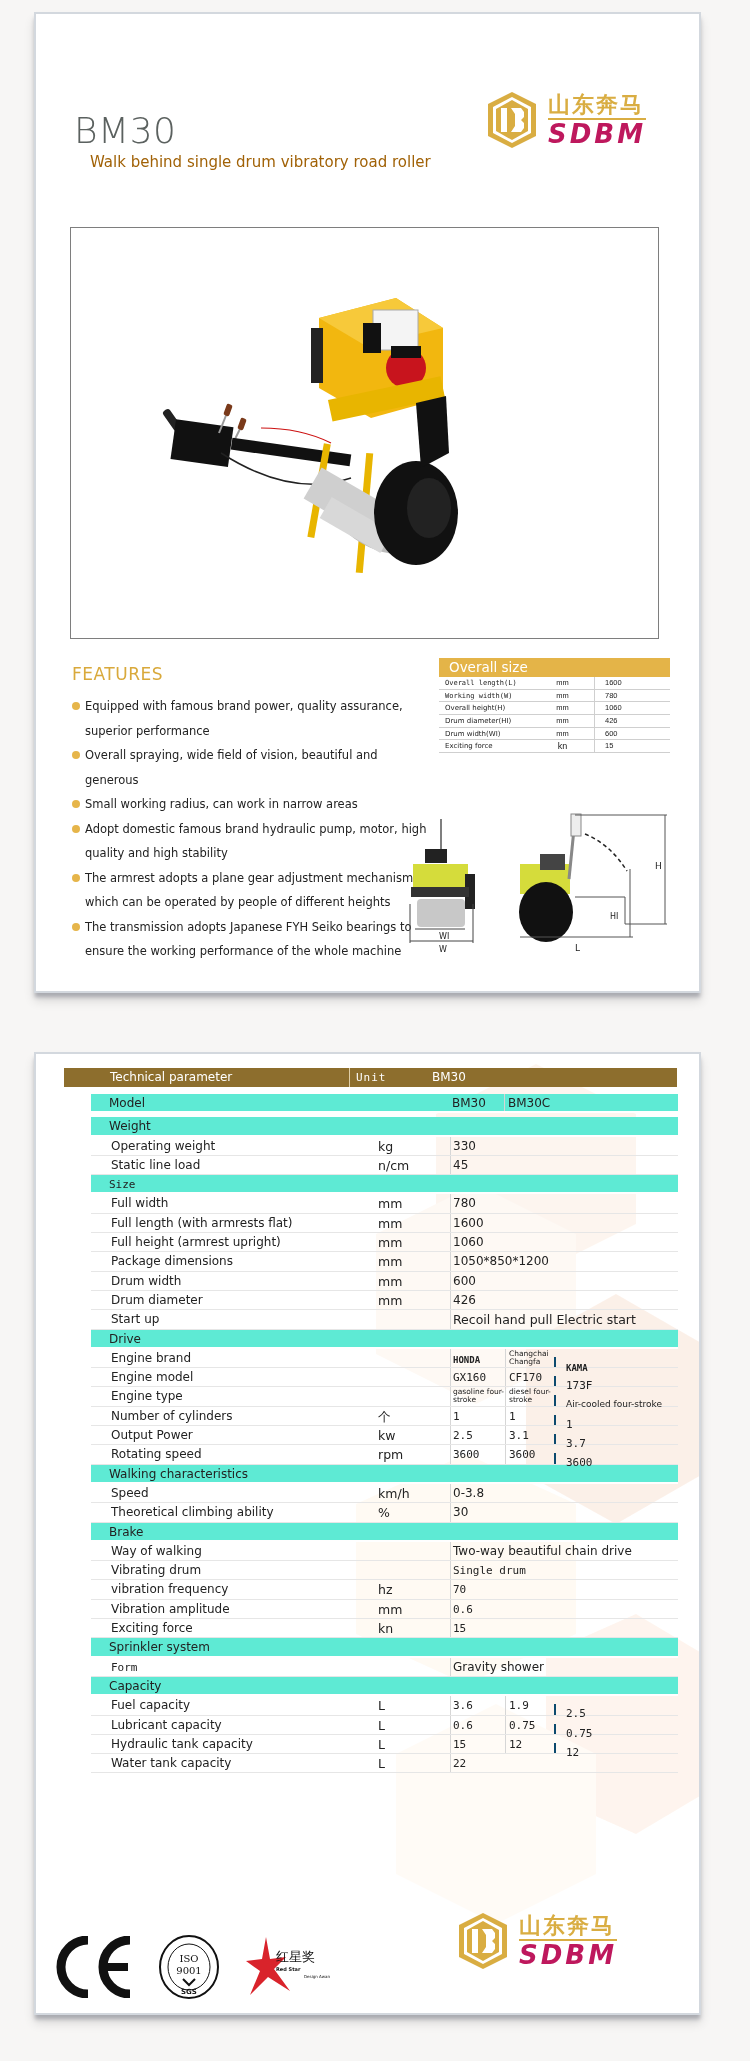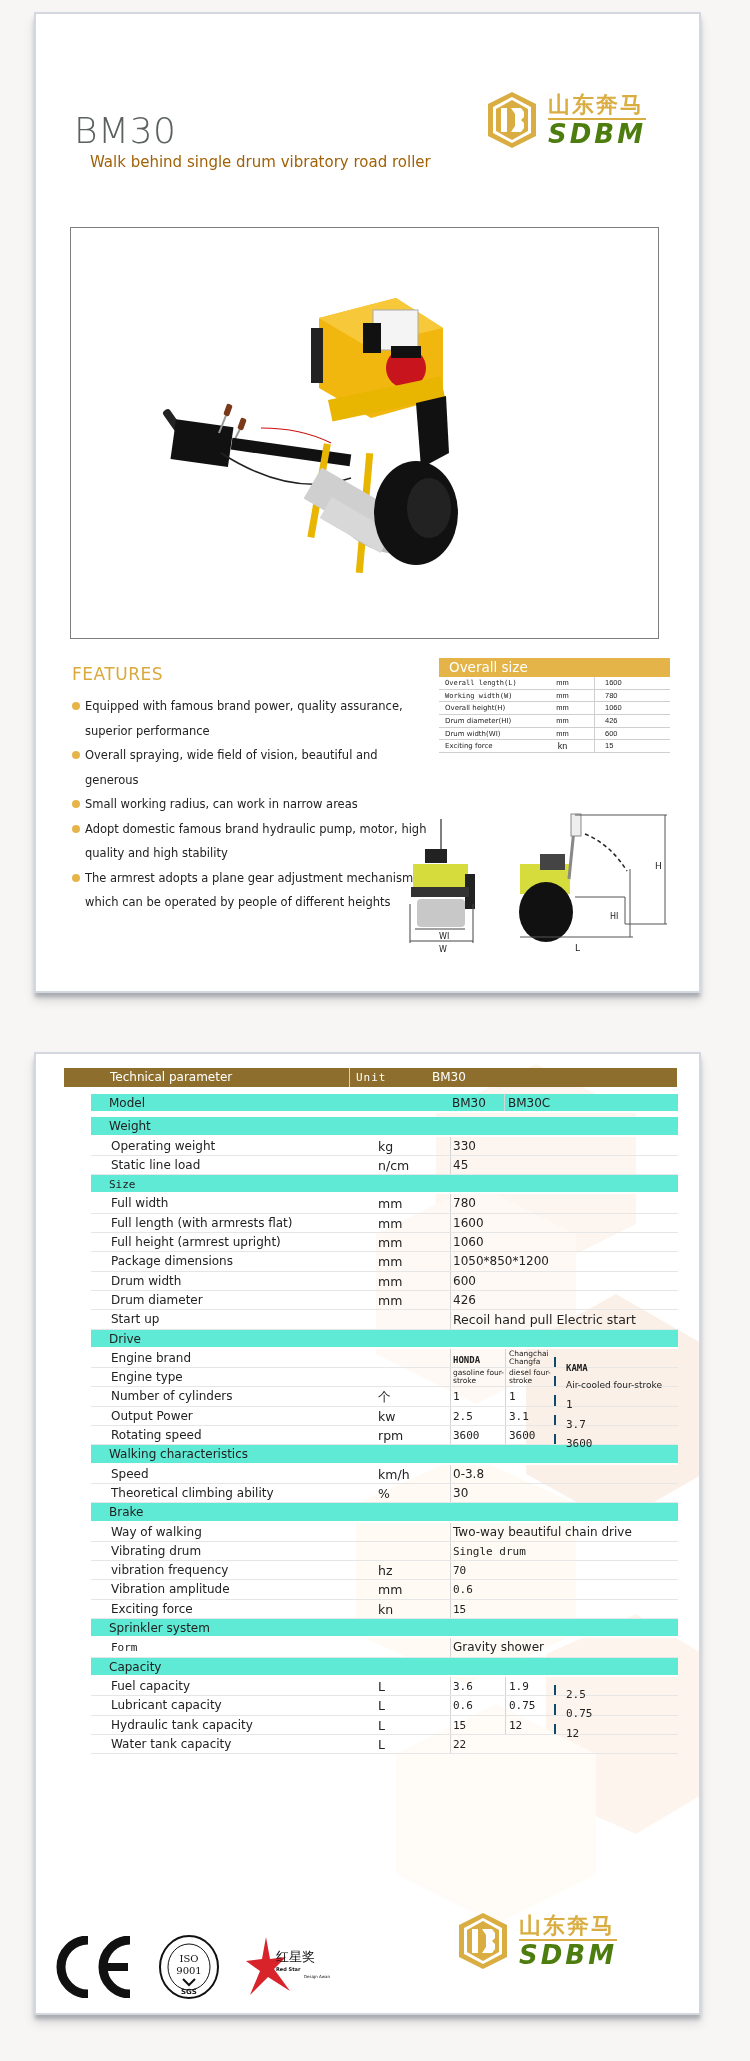--- a/index.html
+++ b/index.html
@@ -15,21 +15,21 @@
   #card2 { top: 1052px; height: 963px; overflow: hidden; }
 
   
   .model-title { position: absolute; left: 38px; top: 96px; font-size: 36px; color: #5b615f; letter-spacing: 0.5px; font-family: "DejaVu Sans", sans-serif; font-weight: 300; }
   .model-sub { position: absolute; left: 54px; top: 139px; font-size: 15px; color: #a16207; font-family: "DejaVu Sans", sans-serif; }
 
   .logo { position: absolute; display: flex; align-items: center; }
   .logo-badge { width: 52px; height: 58px; position: relative; }
   .logo-text { margin-left: 10px; display: flex; flex-direction: column; }
   .logo-cn { font-size: 22px; color: #d9ad42; font-weight: bold; letter-spacing: 2px; border-bottom: 2px solid #d9ad42; line-height: 24px; padding-bottom: 1px; font-family: "DejaVu Sans", sans-serif; }
-  .logo-en { font-size: 26px; color: #4d7c0f; font-weight: bold; font-style: italic; letter-spacing: 3px; line-height: 28px; font-family: "DejaVu Sans", sans-serif; }
+  .logo-en { font-size: 26px; color: #be185d; font-weight: bold; font-style: italic; letter-spacing: 3px; line-height: 28px; font-family: "DejaVu Sans", sans-serif; }
   #logo1 { left: 450px; top: 77px; }
   #logo2 { left: 421px; top: 858px; }
 
   .photo-frame { position: absolute; left: 34px; top: 213px; width: 589px; height: 412px; border: 1.5px solid #7e7e7e; background: #fff; }
 
   .features-title { position: absolute; left: 36px; top: 650px; font-size: 17px; color: #d9a93b; letter-spacing: 0.5px; font-family: "DejaVu Sans", sans-serif; }
   .features { position: absolute; left: 36px; top: 680px; width: 360px; list-style: none; }
   .features li { position: relative; padding-left: 13px; font-size: 11.5px; line-height: 24.5px; color: #222; font-family: "DejaVu Sans", sans-serif; }
   .features li .dot { position: absolute; left: 0; top: 8px; width: 8px; height: 8px; border-radius: 50%; background: #e6b54a; }
 
@@ -128,20 +128,21 @@
     </svg>
   </div>
 
   <div class="features-title">FEATURES</div>
   <ul class="features">
     <li><span class="dot"></span><span>Equipped with famous brand power, quality assurance, superior performance</span></li>
     <li><span class="dot"></span><span>Overall spraying, wide field of vision, beautiful and generous</span></li>
     <li><span class="dot"></span><span>Small working radius, can work in narrow areas</span></li>
     <li><span class="dot"></span><span>Adopt domestic famous brand hydraulic pump, motor, high quality and high stability</span></li>
     <li><span class="dot"></span><span>The armrest adopts a plane gear adjustment mechanism, which can be operated by people of different heights</span></li>
+    <li><span class="dot"></span><span>The transmission adopts Japanese FYH Seiko bearings to ensure the working performance of the whole machine</span></li>
   </ul>
 
   <div class="size-table">
     <div class="size-head">Overall size</div>
     <div class="size-row">
         <span class="c1">Overall length(L)</span>
         <span class="c2">mm</span>
         <span class="c3">1600</span>
       </div>
     <div class="size-row">
@@ -307,20 +308,29 @@
     <div class="tt-row section">
         <span class="p">Drive</span>
       </div>
     <div class="tt-row">
         <span class="p">Engine brand</span>
         <span class="u"></span>
         <span class="v">
           <span class="c w1 mono small" style="font-weight:bold;padding-top:2px">HONDA</span>
           <span class="c w2 tiny">Changchai Changfa</span>
           <span class="c w3 mono small" style="font-weight:bold;padding-top:2px">KAMA</span>
+        </span>
+      </div>
+    <div class="tt-row">
+        <span class="p">Engine model</span>
+        <span class="u"></span>
+        <span class="v">
+          <span class="c w1 mono">GX160</span>
+          <span class="c w2 mono">CF170</span>
+          <span class="c w3 mono">173F</span>
         </span>
       </div>
     <div class="tt-row">
         <span class="p">Engine type</span>
         <span class="u"></span>
         <span class="v">
           <span class="c w1 tiny">gasoline four-stroke</span>
           <span class="c w2 tiny">diesel four-stroke</span>
           <span class="c w3 small">Air-cooled four-stroke</span>
         </span>

